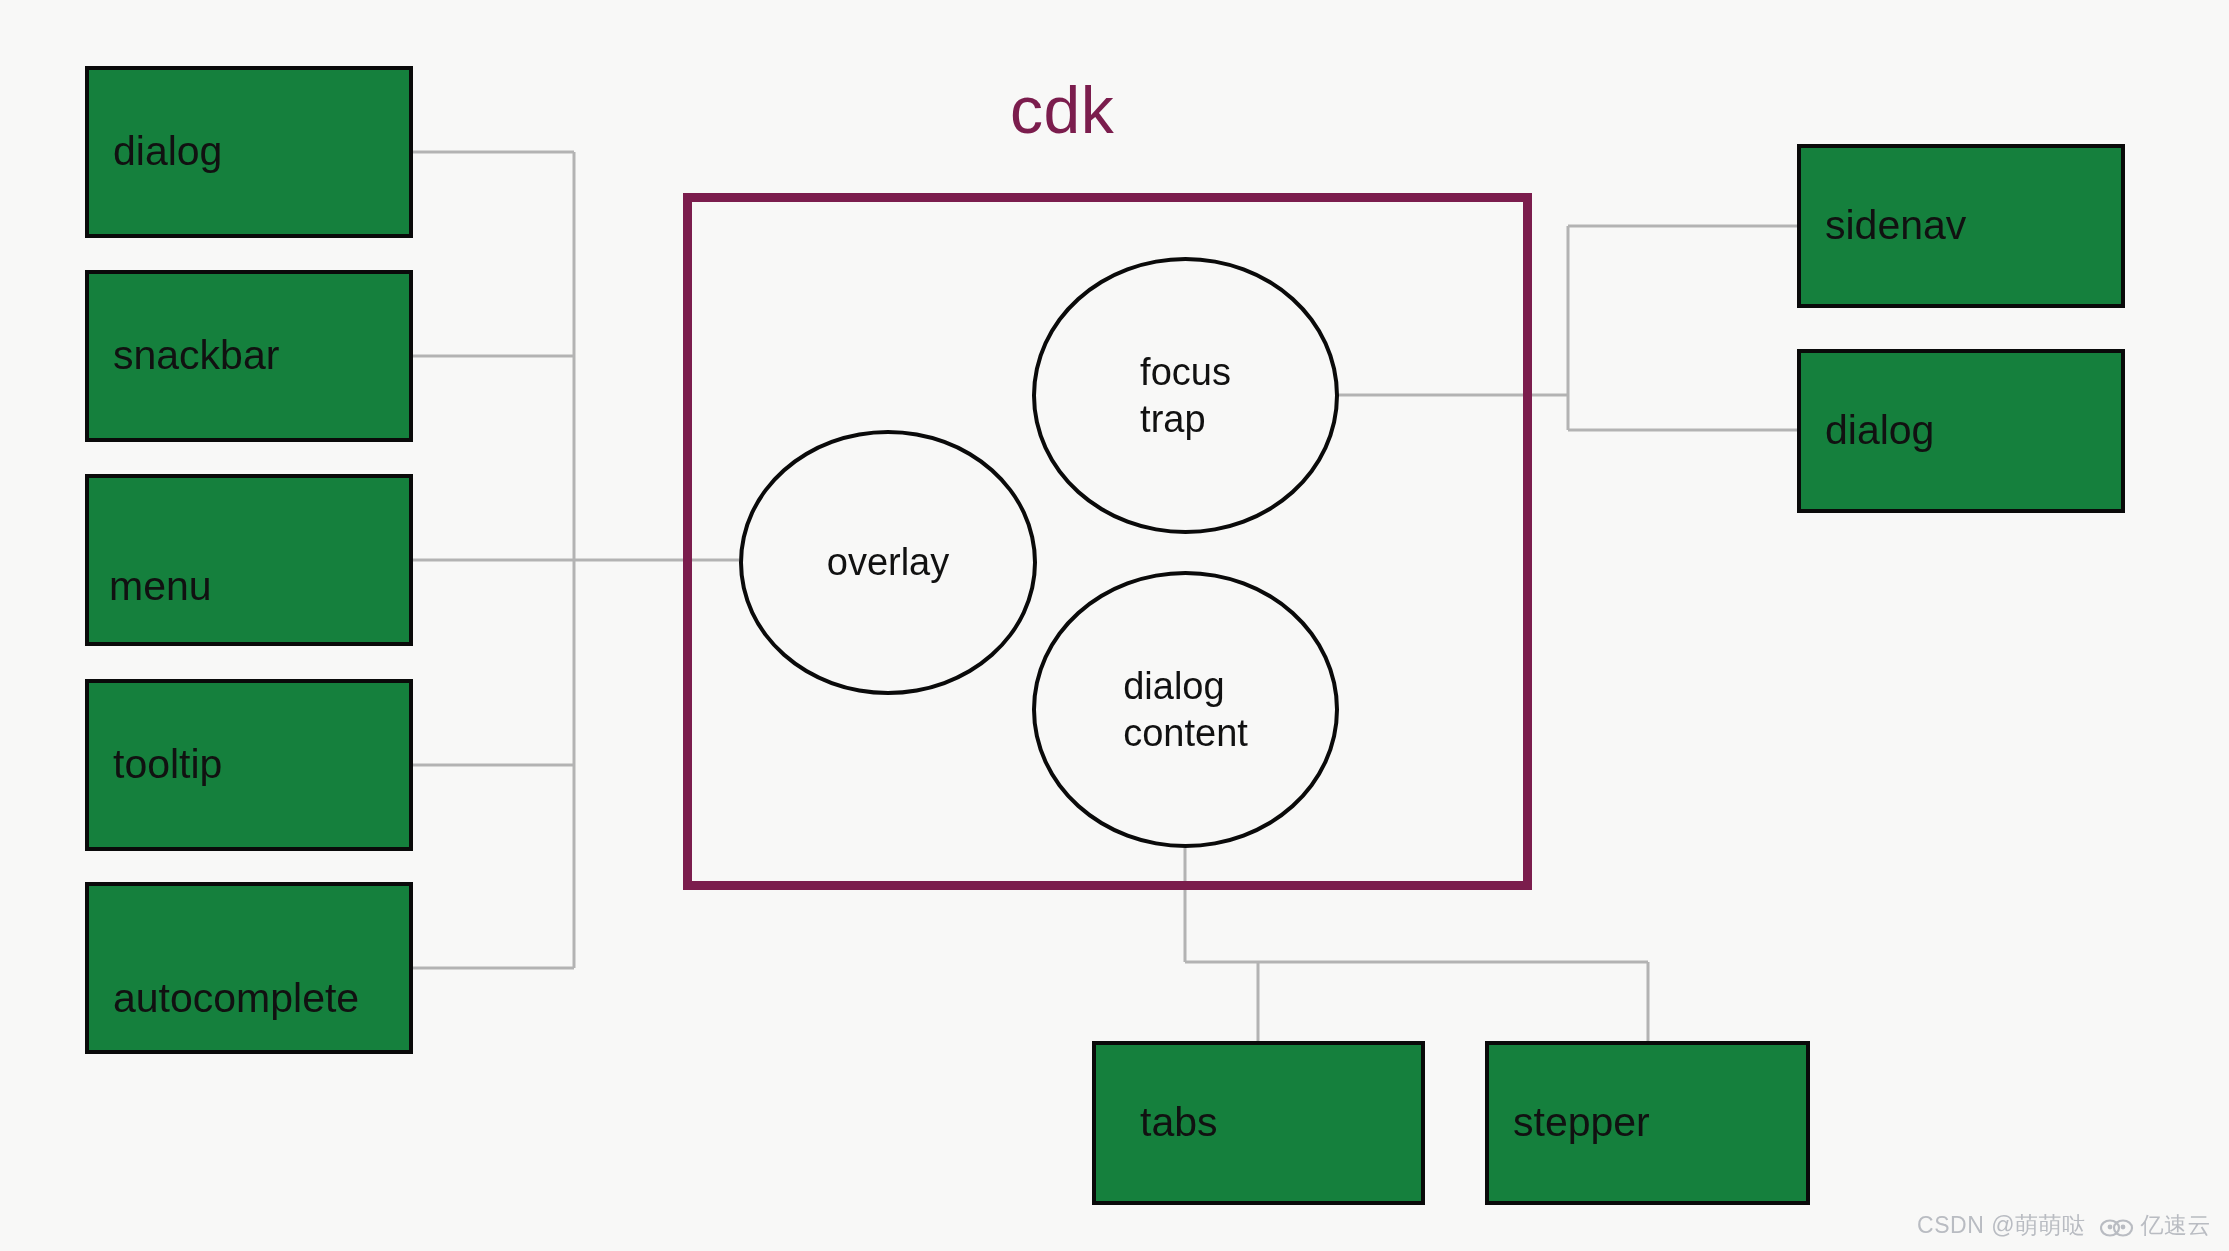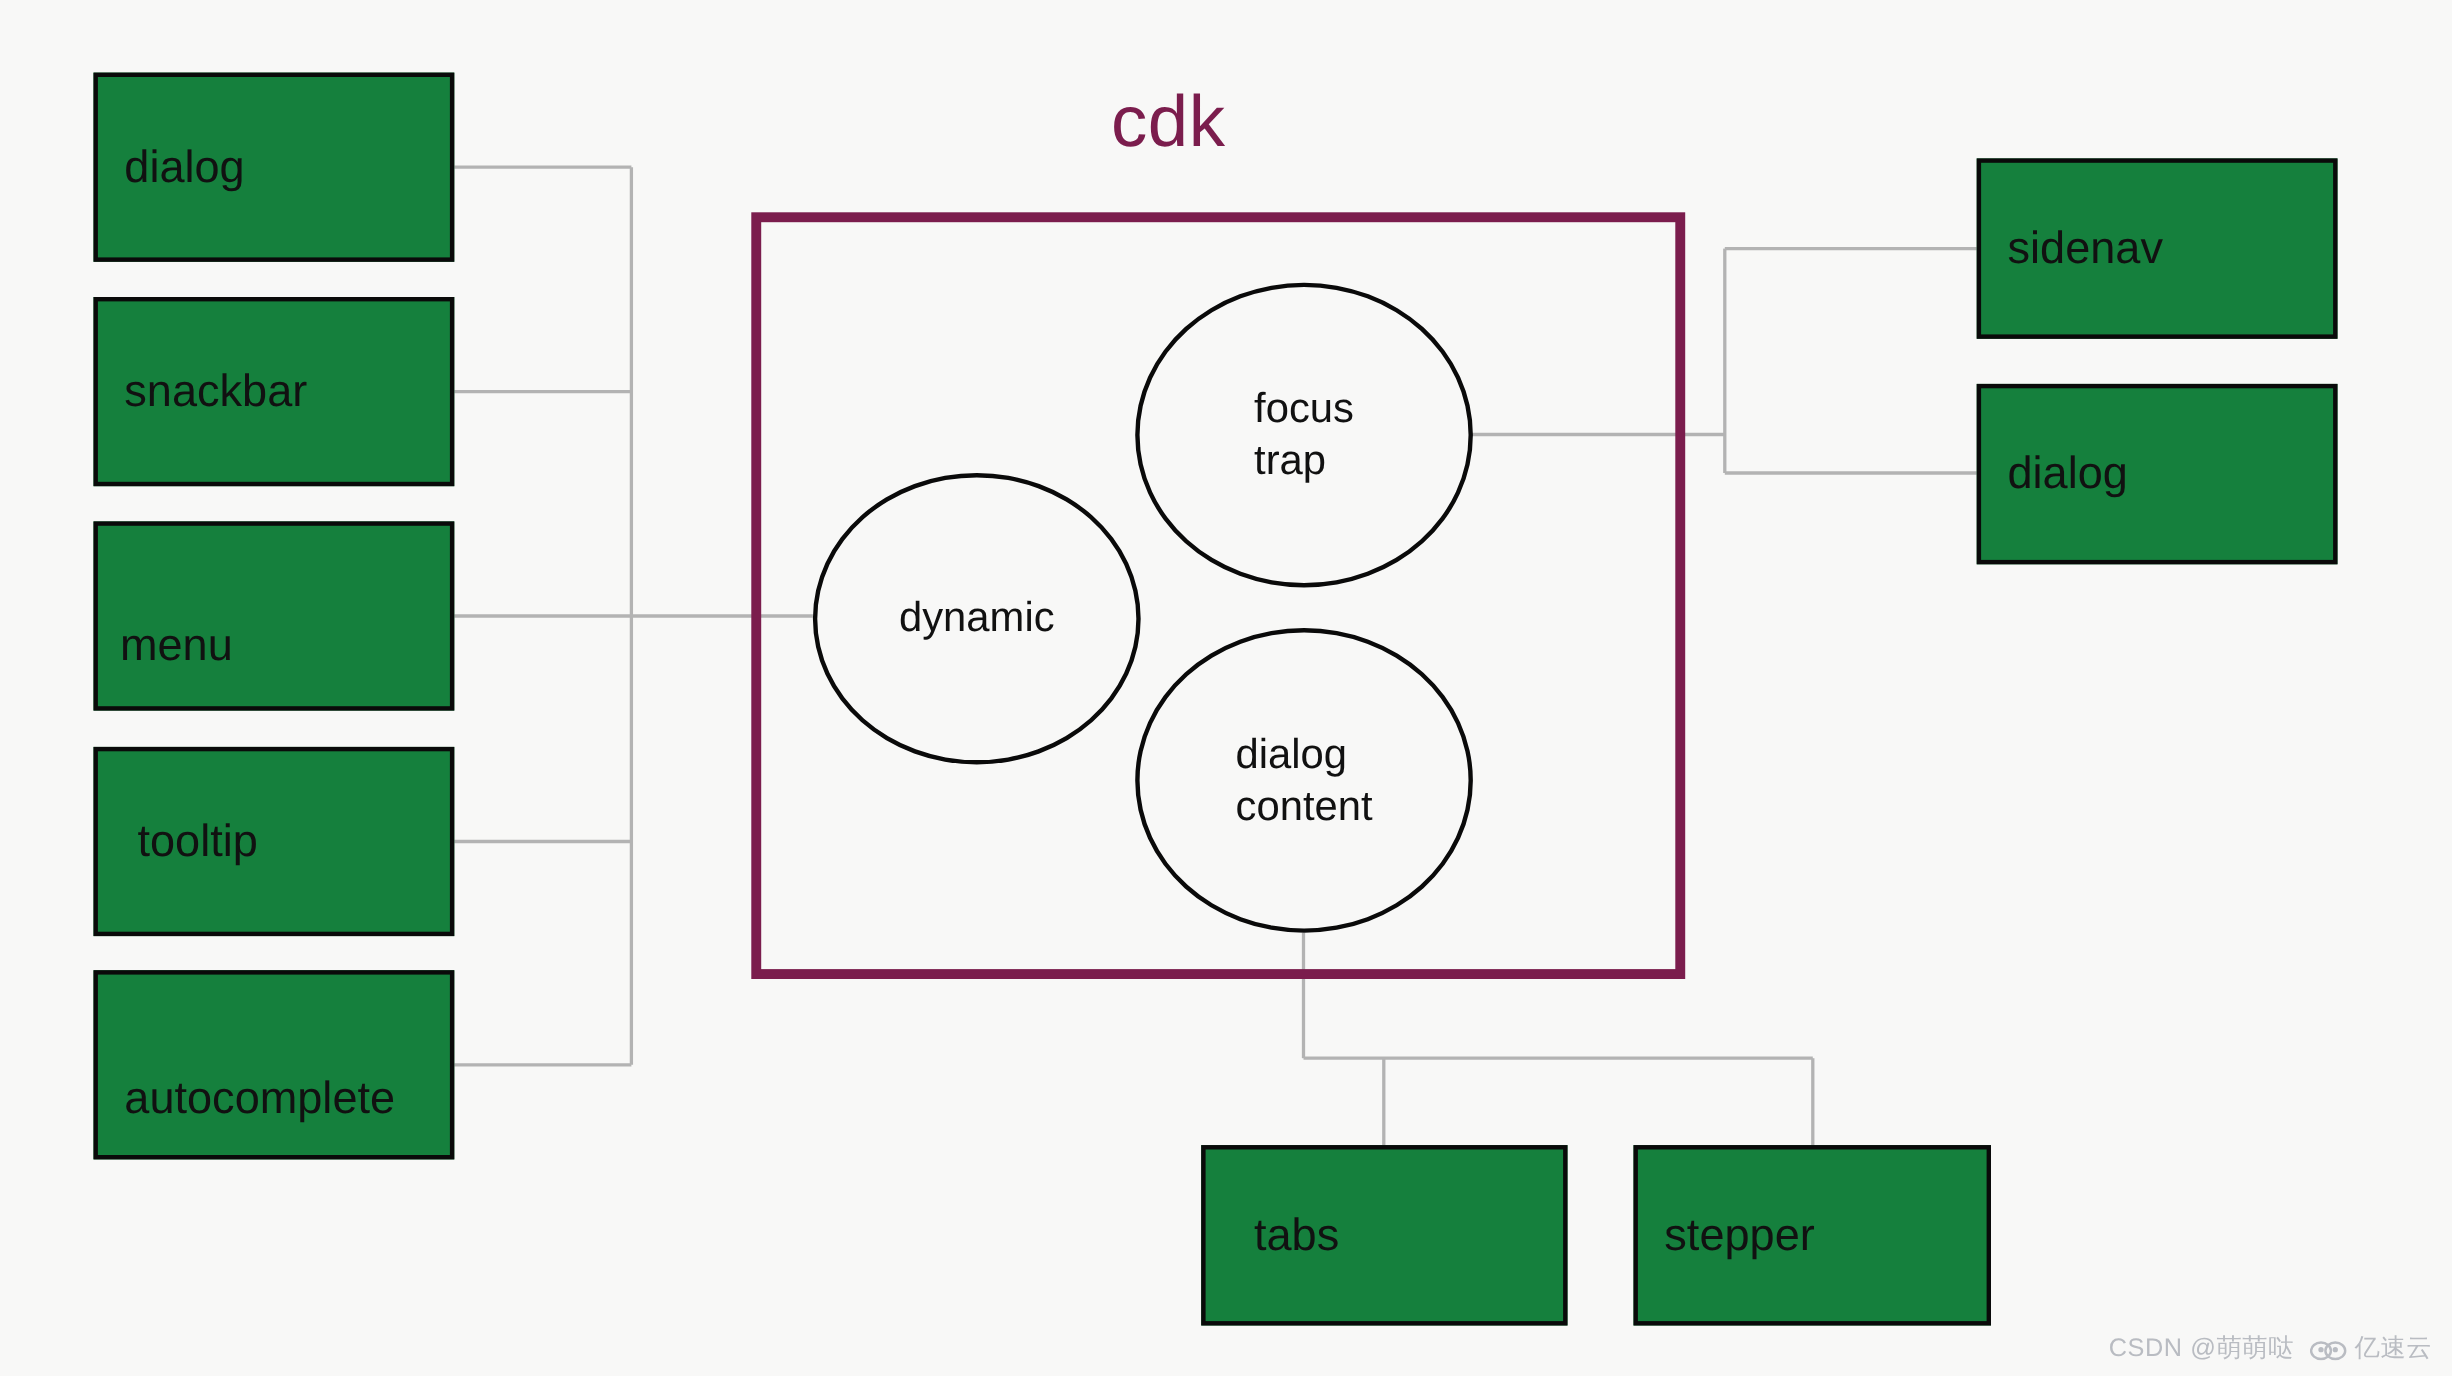--- a/index.html
+++ b/index.html
@@ -157,32 +157,32 @@
   </div>
 
   <div class="node-box" style="left:85px; top:270px; width:328px; height:172px;">
     <span class="node-label">snackbar</span>
   </div>
 
   <div class="node-box label-low" style="left:85px; top:474px; width:328px; height:172px;">
     <span class="node-label">menu</span>
   </div>
 
-  <div class="node-box" style="left:85px; top:679px; width:328px; height:172px;padding-left:12px;">
+  <div class="node-box" style="left:85px; top:679px; width:328px; height:172px;">
     <span class="node-label">tooltip</span>
   </div>
 
   <div class="node-box label-lower" style="left:85px; top:882px; width:328px; height:172px;">
     <span class="node-label">autocomplete</span>
   </div>
 
   <div id="cdk-container"></div>
 
   <div class="circle-node" style="left:739px; top:430px; width:298px; height:265px;">
-    <span class="circle-label">dynamic</span>
+    <span class="circle-label">overlay</span>
   </div>
 
   <div class="circle-node left-text" style="left:1032px; top:257px; width:307px; height:277px;">
     <span class="circle-label">focus
 trap</span>
   </div>
 
   <div class="circle-node left-text" style="left:1032px; top:571px; width:307px; height:277px;">
     <span class="circle-label">dialog
 content</span>

